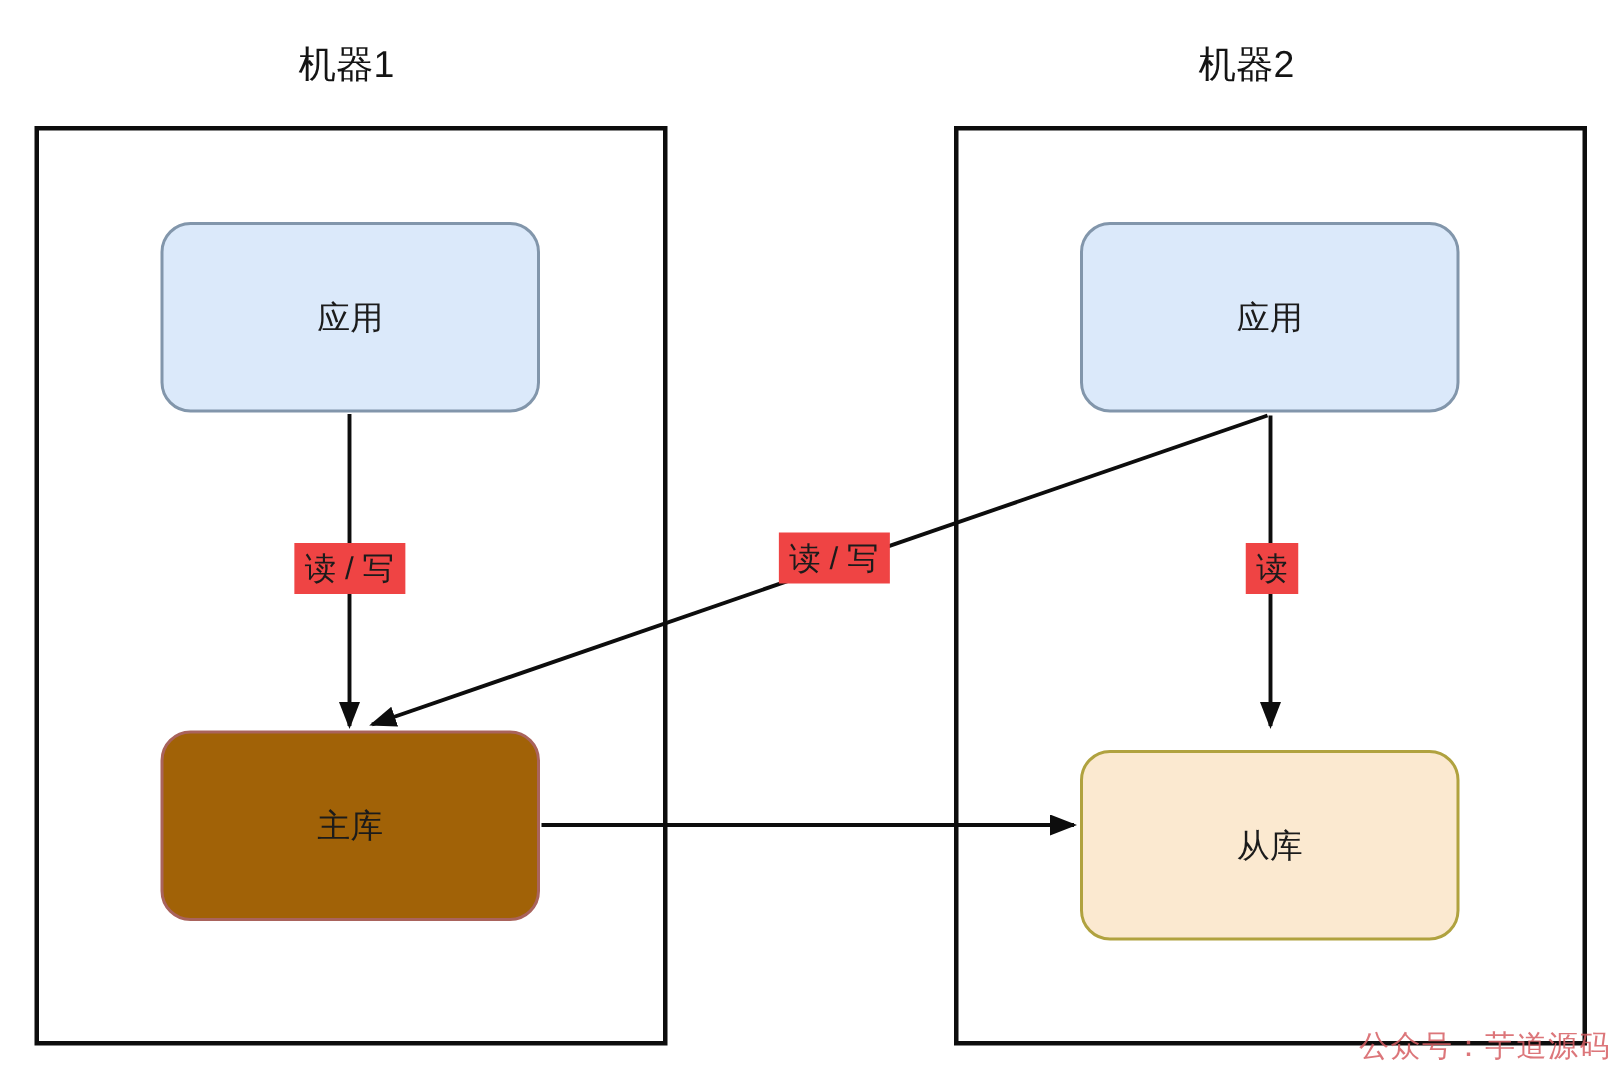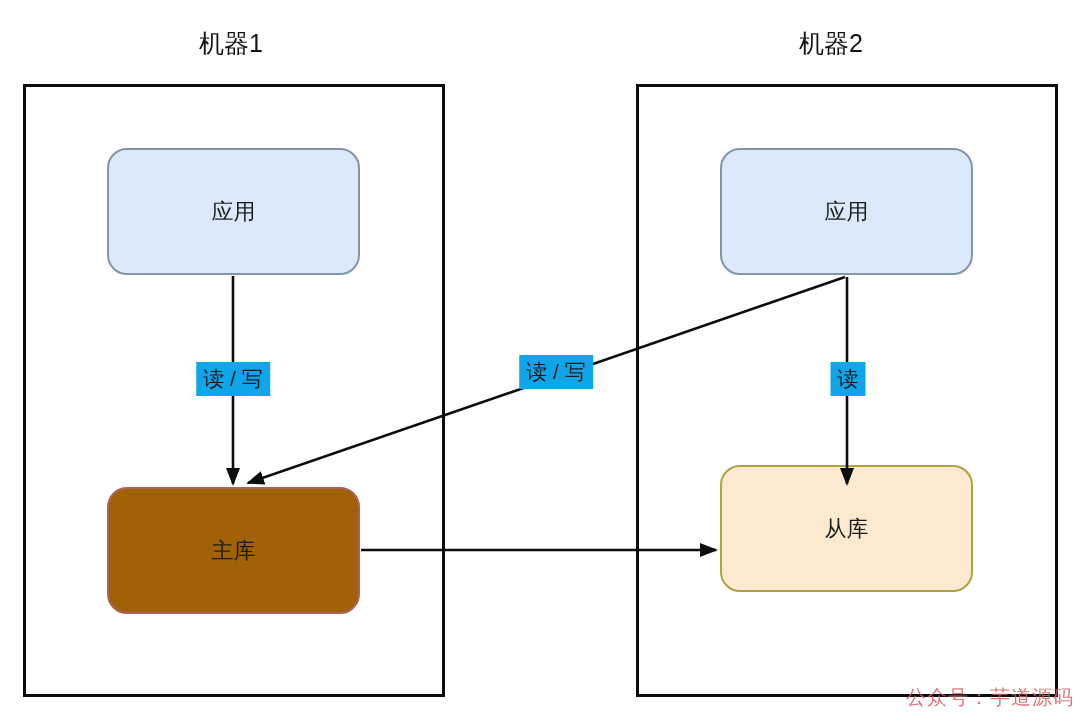--- a/index.html
+++ b/index.html
@@ -46,36 +46,36 @@
     display: flex;
     align-items: center;
     justify-content: center;
     font-size: 22px;
     color: #1b1b1b;
     border: 2px solid;
   }
   .n-app1   { left: 107px; top: 148px; background: #dbe9fa; border-color: #8296ab; }
   .n-app2   { left: 720px; top: 148px; background: #dbe9fa; border-color: #8296ab; }
   .n-master { left: 107px; top: 487px; background: #a16207; border-color: #a9635c; }
-  .n-slave  { left: 720px; top: 465px; background: #fbe9d0; border-color: #b0a23f; text-align: right; }
+  .n-slave  { left: 720px; top: 500px; background: #fbe9d0; border-color: #b0a23f; text-align: right; }
 
   .arrows {
     position: absolute;
     left: 0; top: 0;
     width: 1080px;
     height: 721px;
     pointer-events: none;
   }
   .arrows line { stroke: #0d0d0d; stroke-width: 2.6px; }
 
   
   .edge-label {
     position: absolute;
     transform: translate(-50%, -50%);
-    background: #0ea5e9;
+    background: #ef4444;
     padding: 3px 7px;
     font-size: 21px;
     color: #1b1b1b;
     white-space: nowrap;
   }
   .l1 { left: 233px; top: 379px; }
   .l2 { left: 556px; top: 372px; }
   .l3 { left: 848px; top: 379px; }
 
   .watermark {

